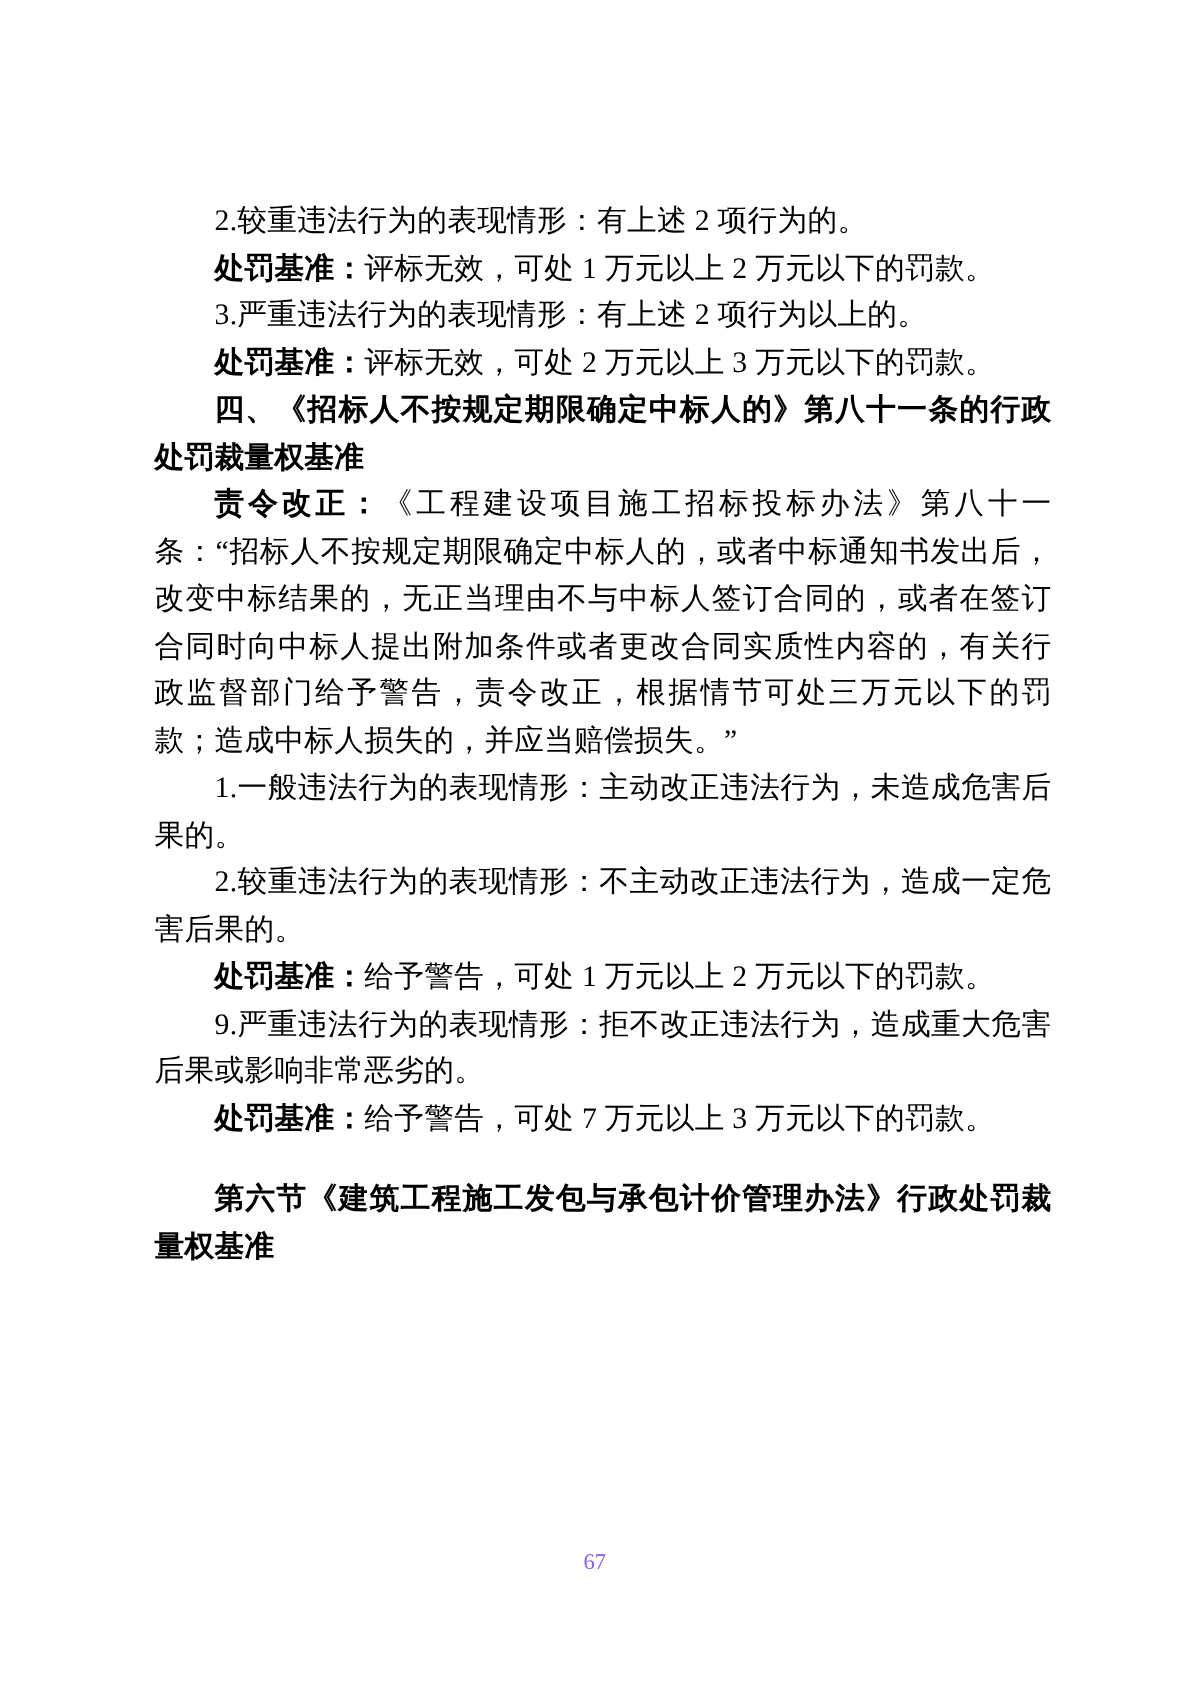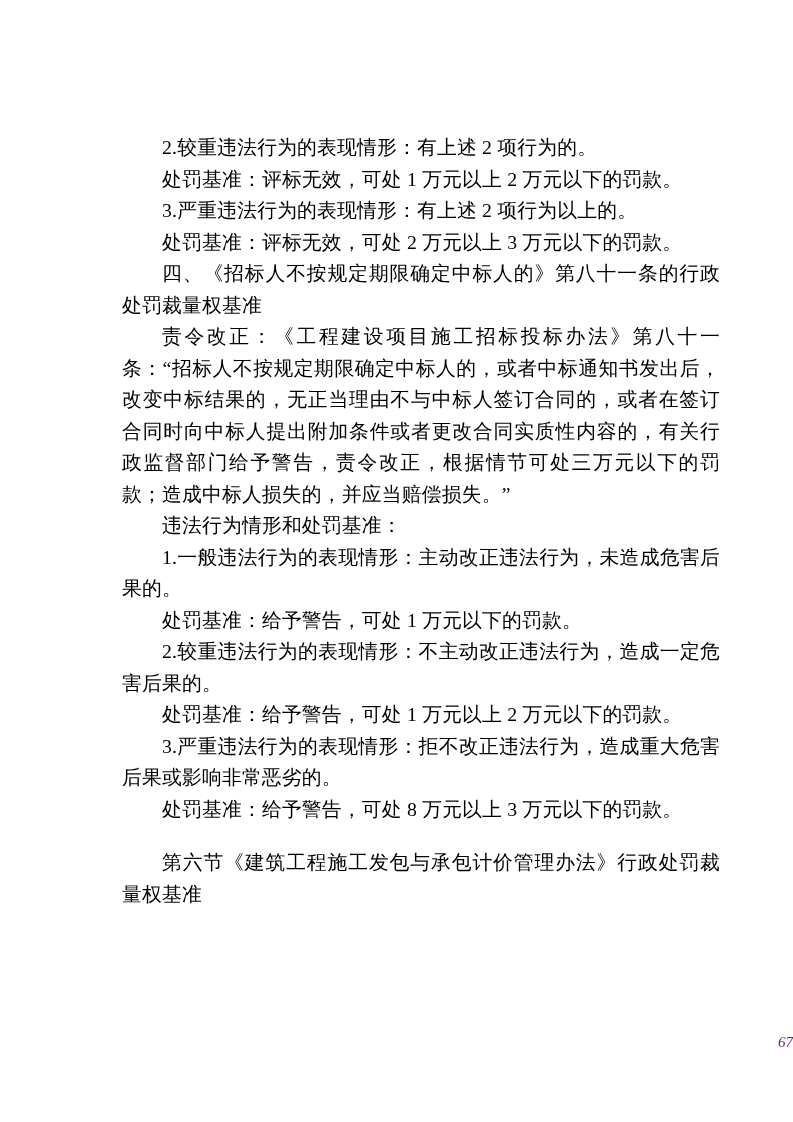--- a/index.html
+++ b/index.html
@@ -25,62 +25,58 @@
   }
   .content {
     position: absolute;
     left: 103px;
     top: 132px;
     width: 598px;
     font-size: 19.8px;
     line-height: 31.5px;
     text-align: justify;
     letter-spacing: 0.2px;
-    margin-left: 19px;
   }
   .content p {
     margin: 0;
     padding: 0;
     text-indent: 40px;
   }
   .content p.heading {
     font-weight: bold;
   }
   .content p.gap-before {
     margin-top: 22px;
   }
   .bold {
-    font-weight: normal;
+    font-weight: bold;
   }
   .page-number {
     position: absolute;
     top: 1032px;
     left: 0;
     width: 100%;
-    text-align: right;
+    text-align: center;
     font-size: 15px;
     line-height: 20px;
-    color: #701a75;
-    font-style: italic;
+    color: #8b5cf6;
   }
 </style>
 </head>
 <body>
 
 <div class="page">
   <div class="content">
       <p class="body"><span>2.较重违法行为的表现情形：有上述 2 项行为的。</span></p>
       <p class="body"><span class="bold">处罚基准：</span><span>评标无效，可处 1 万元以上 2 万元以下的罚款。</span></p>
       <p class="body"><span>3.严重违法行为的表现情形：有上述 2 项行为以上的。</span></p>
       <p class="body"><span class="bold">处罚基准：</span><span>评标无效，可处 2 万元以上 3 万元以下的罚款。</span></p>
       <p class="heading"><span class="bold">四、《招标人不按规定期限确定中标人的》第八十一条的行政处罚裁量权基准</span></p>
       <p class="body"><span class="bold">责令改正：</span><span>《工程建设项目施工招标投标办法》第八十一条：“招标人不按规定期限确定中标人的，或者中标通知书发出后，改变中标结果的，无正当理由不与中标人签订合同的，或者在签订合同时向中标人提出附加条件或者更改合同实质性内容的，有关行政监督部门给予警告，责令改正，根据情节可处三万元以下的罚款；造成中标人损失的，并应当赔偿损失。”</span></p>
-      <p class="heading"><span class="bold">违法行为情形和处罚基准：</span></p>
       <p class="body"><span>1.一般违法行为的表现情形：主动改正违法行为，未造成危害后果的。</span></p>
-      <p class="body"><span class="bold">处罚基准：</span><span>给予警告，可处 1 万元以下的罚款。</span></p>
       <p class="body"><span>2.较重违法行为的表现情形：不主动改正违法行为，造成一定危害后果的。</span></p>
       <p class="body"><span class="bold">处罚基准：</span><span>给予警告，可处 1 万元以上 2 万元以下的罚款。</span></p>
-      <p class="body"><span>3.严重违法行为的表现情形：拒不改正违法行为，造成重大危害后果或影响非常恶劣的。</span></p>
-      <p class="body"><span class="bold">处罚基准：</span><span>给予警告，可处 8 万元以上 3 万元以下的罚款。</span></p>
+      <p class="body"><span>9.严重违法行为的表现情形：拒不改正违法行为，造成重大危害后果或影响非常恶劣的。</span></p>
+      <p class="body"><span class="bold">处罚基准：</span><span>给予警告，可处 7 万元以上 3 万元以下的罚款。</span></p>
       <p class="heading gap-before"><span class="bold">第六节《建筑工程施工发包与承包计价管理办法》行政处罚裁量权基准</span></p>
     </div>
   <div class="page-number">67</div>
 </div>
 
 </body></html>

